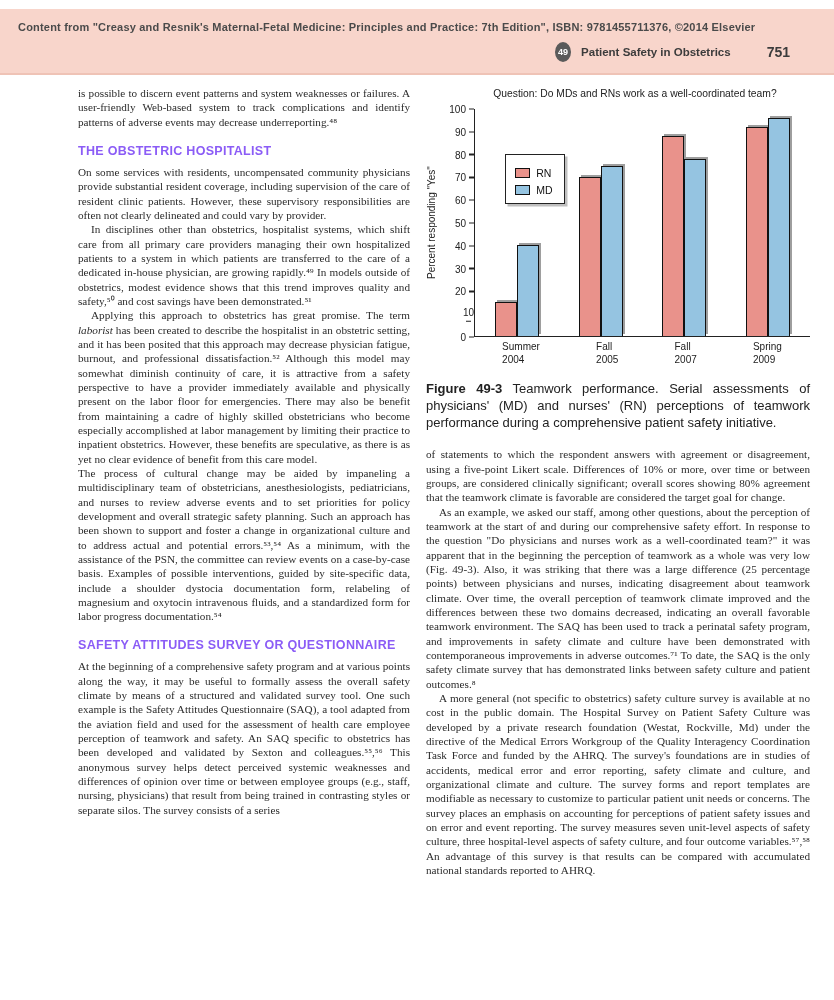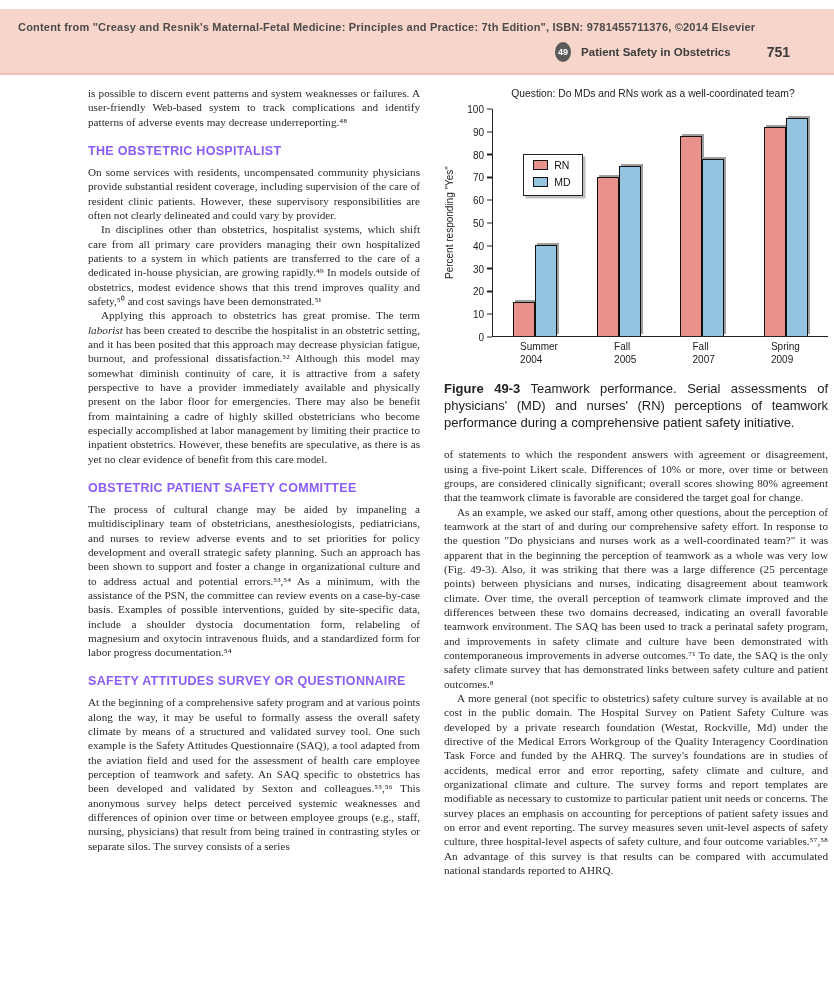--- a/index.html
+++ b/index.html
@@ -33,22 +33,22 @@
     width: 16px; height: 20px; border-radius: 50%;
     background: #5a5a5a; color: #fff;
     font-size: 9px; font-weight: bold;
     display: flex; align-items: center; justify-content: center;
   }
   .running-title { font-size: 11.5px; color: #3c3c3c; font-weight: bold; }
   .running-page  { font-size: 14px; color: #3c3c3c; font-weight: bold; margin-left: 26px; }
 
   
   .content {
-    position: absolute; top: 86px; left: 88px;
-    display: flex; gap: 24px;
+    position: absolute; top: 86px; left: 78px;
+    display: flex; gap: 16px;
   }
   .col-left  { width: 332px; }
   .col-right { width: 384px; }
   .body-text {
     font-size: 11.2px; line-height: 1.28; text-align: justify;
   }
   .indent { text-indent: 13px; }
   .section-heading {
     font-family: "Liberation Sans", sans-serif;
     font-size: 12.5px; font-weight: 600; color: #8b5cf6;
@@ -85,21 +85,21 @@
   .bar-group { display: flex; align-items: flex-end; height: 100%; }
   .bar {
     width: 22px;
     border: 1px solid #111; border-bottom: none;
     box-shadow: 2px -2px 0 rgba(40,40,40,0.45);
   }
   .chart-legend {
     position: absolute; left: 9%; top: 20%;
     background: #fff; border: 1.5px solid #222;
     box-shadow: 2.5px 2.5px 0 rgba(0,0,0,0.25);
-    padding: 4px 12px 7px 9px;
+    padding: 12px 12px 7px 9px;
     display: flex; flex-direction: column; gap: 5px;
   }
   .legend-row { display: flex; align-items: center; gap: 6px; }
   .swatch { width: 15px; height: 10px; border: 1px solid #111; display: inline-block; }
   .legend-label { font-size: 10.5px; color: #111; }
   .chart-x-labels {
     margin-left: 48px;
     display: flex; justify-content: space-around;
     font-size: 10px; color: #222; line-height: 1.25;
     padding-top: 4px;
@@ -128,39 +128,38 @@
   <div class="content">
 
     <div class="col-left">
       <p class="body-text">is possible to discern event patterns and system weaknesses or failures. A user-friendly Web-based system to track complications and identify patterns of adverse events may decrease underreporting.⁴⁸</p>
 
       <h2 class="section-heading">THE OBSTETRIC HOSPITALIST</h2>
       <p class="body-text">On some services with residents, uncompensated community physicians provide substantial resident coverage, including supervision of the care of resident clinic patients. However, these supervisory responsibilities are often not clearly delineated and could vary by provider.</p>
       <p class="body-text indent">In disciplines other than obstetrics, hospitalist systems, which shift care from all primary care providers managing their own hospitalized patients to a system in which patients are transferred to the care of a dedicated in-house physician, are growing rapidly.⁴⁹ In models outside of obstetrics, modest evidence shows that this trend improves quality and safety,⁵⁰ and cost savings have been demonstrated.⁵¹</p>
       <p class="body-text indent"><span>Applying this approach to obstetrics has great promise. The term </span><span class="ital">laborist</span><span> has been created to describe the hospitalist in an obstetric setting, and it has been posited that this approach may decrease physician fatigue, burnout, and professional dissatisfaction.⁵² Although this model may somewhat diminish continuity of care, it is attractive from a safety perspective to have a provider immediately available and physically present on the labor floor for emergencies. There may also be benefit from maintaining a cadre of highly skilled obstetricians who become especially accomplished at labor management by limiting their practice to inpatient obstetrics. However, these benefits are speculative, as there is as yet no clear evidence of benefit from this care model.</span></p>
 
-      <h2 class="section-heading">OBSTETRIC PATIENT SAFETY COMMITTEE</h2>
       <p class="body-text">The process of cultural change may be aided by impaneling a multidisciplinary team of obstetricians, anesthesiologists, pediatricians, and nurses to review adverse events and to set priorities for policy development and overall strategic safety planning. Such an approach has been shown to support and foster a change in organizational culture and to address actual and potential errors.⁵³,⁵⁴ As a minimum, with the assistance of the PSN, the committee can review events on a case-by-case basis. Examples of possible interventions, guided by site-specific data, include a shoulder dystocia documentation form, relabeling of magnesium and oxytocin intravenous fluids, and a standardized form for labor progress documentation.⁵⁴</p>
 
       <h2 class="section-heading">SAFETY ATTITUDES SURVEY OR QUESTIONNAIRE</h2>
       <p class="body-text">At the beginning of a comprehensive safety program and at various points along the way, it may be useful to formally assess the overall safety climate by means of a structured and validated survey tool. One such example is the Safety Attitudes Questionnaire (SAQ), a tool adapted from the aviation field and used for the assessment of health care employee perception of teamwork and safety. An SAQ specific to obstetrics has been developed and validated by Sexton and colleagues.⁵⁵,⁵⁶ This anonymous survey helps detect perceived systemic weaknesses and differences of opinion over time or between employee groups (e.g., staff, nursing, physicians) that result from being trained in contrasting styles or separate silos. The survey consists of a series</p>
     </div>
 
     <div class="col-right">
 
       <div class="figure">
         <div class="chart-title">Question: Do MDs and RNs work as a well-coordinated team?</div>
         <div class="chart-body">
           <div class="chart-y-label">Percent responding "Yes"</div>
           <div class="chart-y-axis">
               <div class="ytick" style="bottom: 0%;">
                 <span>0</span>
                 <span class="ytick-mark"></span>
               </div>
-              <div class="ytick" style="bottom: 10%;">
+              <div class="ytick" style="bottom: 10%; flex-direction: column;">
                 <span>10</span>
                 <span class="ytick-mark"></span>
               </div>
               <div class="ytick" style="bottom: 20%;">
                 <span>20</span>
                 <span class="ytick-mark"></span>
               </div>
               <div class="ytick" style="bottom: 30%;">
                 <span>30</span>
                 <span class="ytick-mark"></span>

